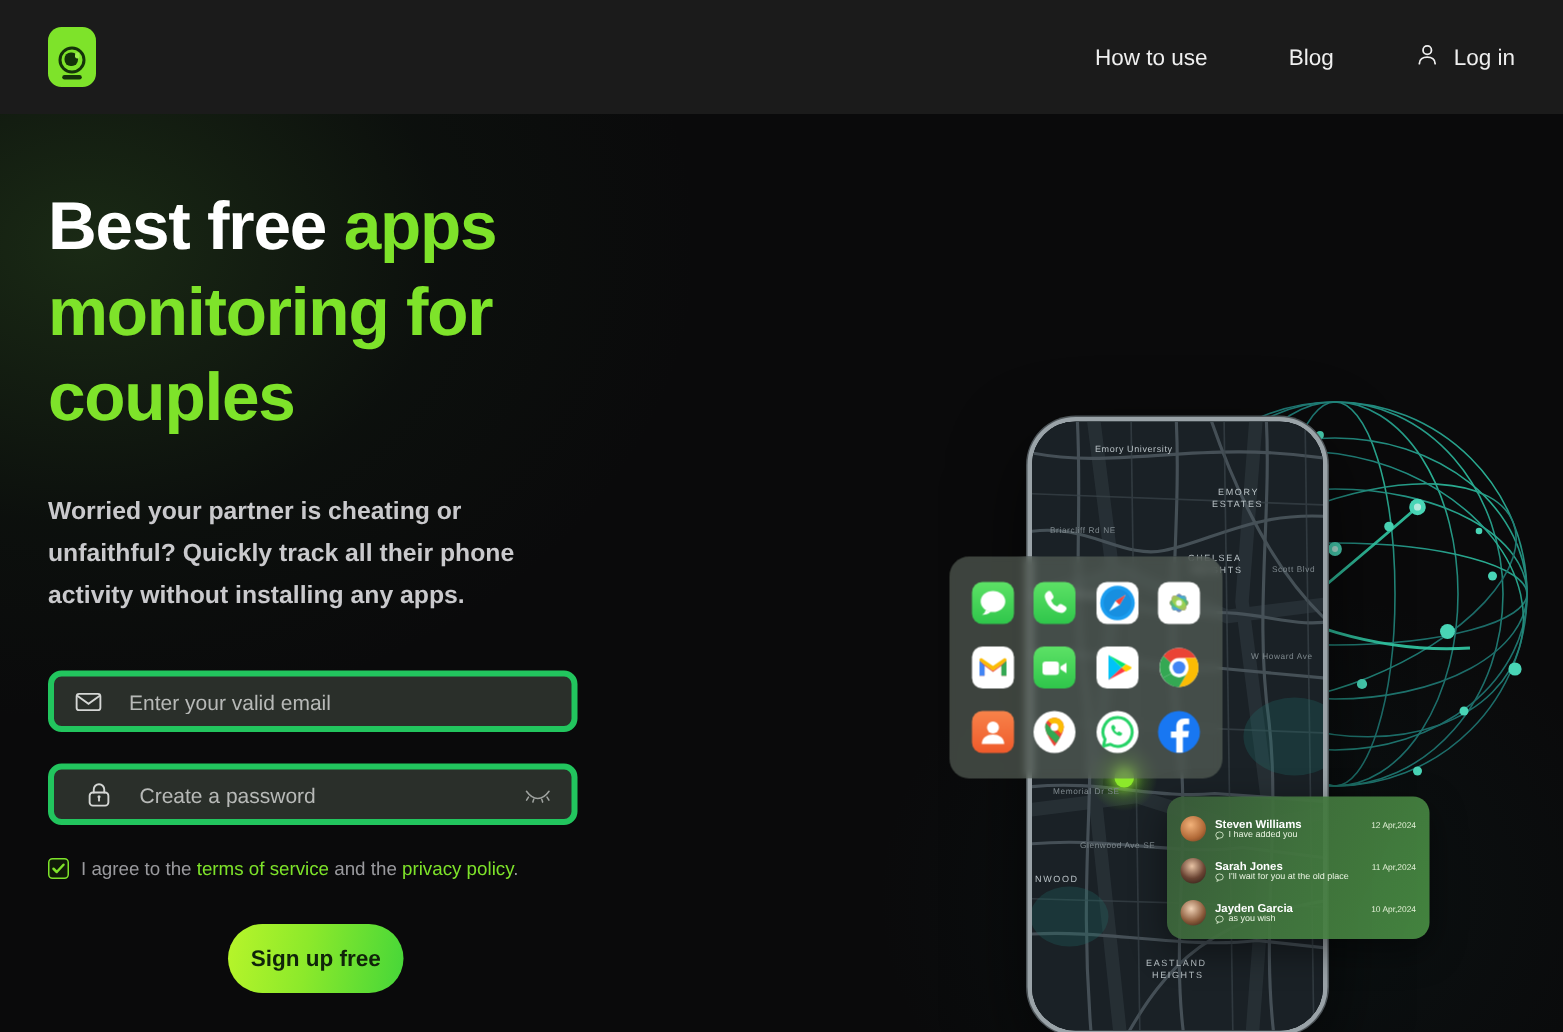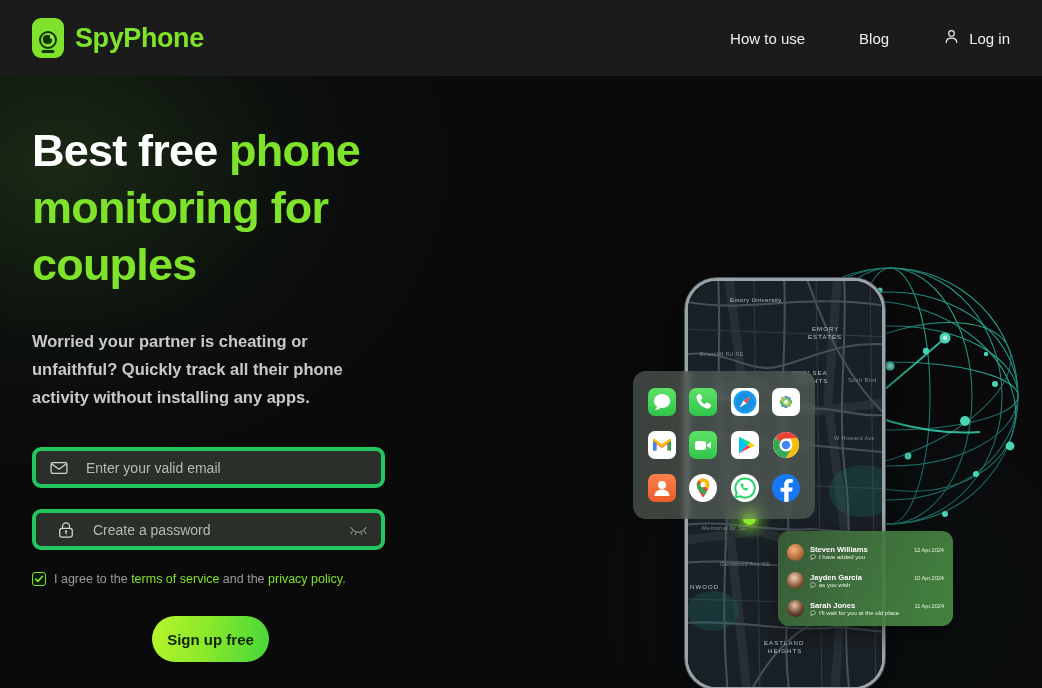--- a/index.html
+++ b/index.html
@@ -163,21 +163,20 @@
 <body>
 
 <div class="page">
 
   <div class="header">
     <div class="brand">
       <div class="logo-mark">
         <div class="logo-lens"></div>
         <div class="logo-bar"></div>
       </div>
-      <span class="brand-name">SpyPhone</span>
     </div>
 
     <div class="nav">
       <a class="nav-link" href="#">How to use</a>
       <a class="nav-link" href="#">Blog</a>
       <div class="nav-login">
         <span>
           <svg width="17" height="17" viewBox="0 0 20 20" fill="none" stroke="#efefef" stroke-width="1.4">
             <circle cx="10" cy="6.4" r="3.3"></circle>
               <path d="M3.8 17c0-3.4 2.8-5.2 6.2-5.2s6.2 1.8 6.2 5.2" stroke-linecap="round"></path>
@@ -186,21 +185,21 @@
         <span>Log in</span>
       </div>
     </div>
   </div>
 
   <div class="hero">
     <div class="hero-glow"></div>
     <div class="hero-glow2"></div>
 
     <div class="left">
-      <h1 class="headline"><span>Best free </span><span class="grn">phone monitoring for couples</span></h1>
+      <h1 class="headline"><span>Best free </span><span class="grn">apps monitoring for couples</span></h1>
       <p class="subtitle">Worried your partner is cheating or unfaithful? Quickly track all their phone activity without installing any apps.</p>
 
       
       <div class="field email">
         <span class="field-icon">
           <svg width="20" height="20" viewBox="0 0 24 24" fill="none" stroke="#d5d7d5" stroke-width="1.5">
             <rect x="2.5" y="5.5" width="19" height="13" rx="2"></rect>
               <path d="M3 7l9 6.5L21 7" stroke-linecap="round"></path>
           </svg>
         </span>
@@ -471,48 +470,48 @@
             <div class="msg-prev">
               <svg width="6" height="6" viewBox="0 0 12 12">
                   <ellipse cx="6" cy="5.4" rx="5" ry="4.2" fill="none" stroke="#dff0d4" stroke-width="1.1"></ellipse>
                   <path d="M3.5 9.2L2.4 11.2 5 10" fill="none" stroke="#dff0d4" stroke-width="1.1"></path>
                 </svg>
               <span>I have added you</span>
             </div>
           </div>
         </div>
         <div class="msgrow">
+          <div class="msg-avatar" style="background:radial-gradient(circle at 45% 32%,#e8c3a4,#6a4433 55%,#221812);"></div>
+          <div class="msg-body">
+            <div class="msg-top">
+              <span class="msg-name">Sarah Jones</span>
+              <span class="msg-date">11 Apr,2024</span>
+            </div>
+            <div class="msg-prev">
+              <svg width="6" height="6" viewBox="0 0 12 12">
+                  <ellipse cx="6" cy="5.4" rx="5" ry="4.2" fill="none" stroke="#dff0d4" stroke-width="1.1"></ellipse>
+                  <path d="M3.5 9.2L2.4 11.2 5 10" fill="none" stroke="#dff0d4" stroke-width="1.1"></path>
+                </svg>
+              <span>I'll wait for you at the old place</span>
+            </div>
+          </div>
+        </div>
+        <div class="msgrow">
           <div class="msg-avatar" style="background:radial-gradient(circle at 42% 34%,#f0d2b6,#8a5a3a 58%,#2a1b12);"></div>
           <div class="msg-body">
             <div class="msg-top">
               <span class="msg-name">Jayden Garcia</span>
               <span class="msg-date">10 Apr,2024</span>
             </div>
             <div class="msg-prev">
               <svg width="6" height="6" viewBox="0 0 12 12">
                   <ellipse cx="6" cy="5.4" rx="5" ry="4.2" fill="none" stroke="#dff0d4" stroke-width="1.1"></ellipse>
                   <path d="M3.5 9.2L2.4 11.2 5 10" fill="none" stroke="#dff0d4" stroke-width="1.1"></path>
                 </svg>
               <span>as you wish</span>
             </div>
           </div>
         </div>
-        <div class="msgrow">
-          <div class="msg-avatar" style="background:radial-gradient(circle at 45% 32%,#e8c3a4,#6a4433 55%,#221812);"></div>
-          <div class="msg-body">
-            <div class="msg-top">
-              <span class="msg-name">Sarah Jones</span>
-              <span class="msg-date">11 Apr,2024</span>
-            </div>
-            <div class="msg-prev">
-              <svg width="6" height="6" viewBox="0 0 12 12">
-                  <ellipse cx="6" cy="5.4" rx="5" ry="4.2" fill="none" stroke="#dff0d4" stroke-width="1.1"></ellipse>
-                  <path d="M3.5 9.2L2.4 11.2 5 10" fill="none" stroke="#dff0d4" stroke-width="1.1"></path>
-                </svg>
-              <span>I'll wait for you at the old place</span>
-            </div>
-          </div>
-        </div>
       </div>
 
     </div>
   </div>
 </div>
 
 </body></html>

